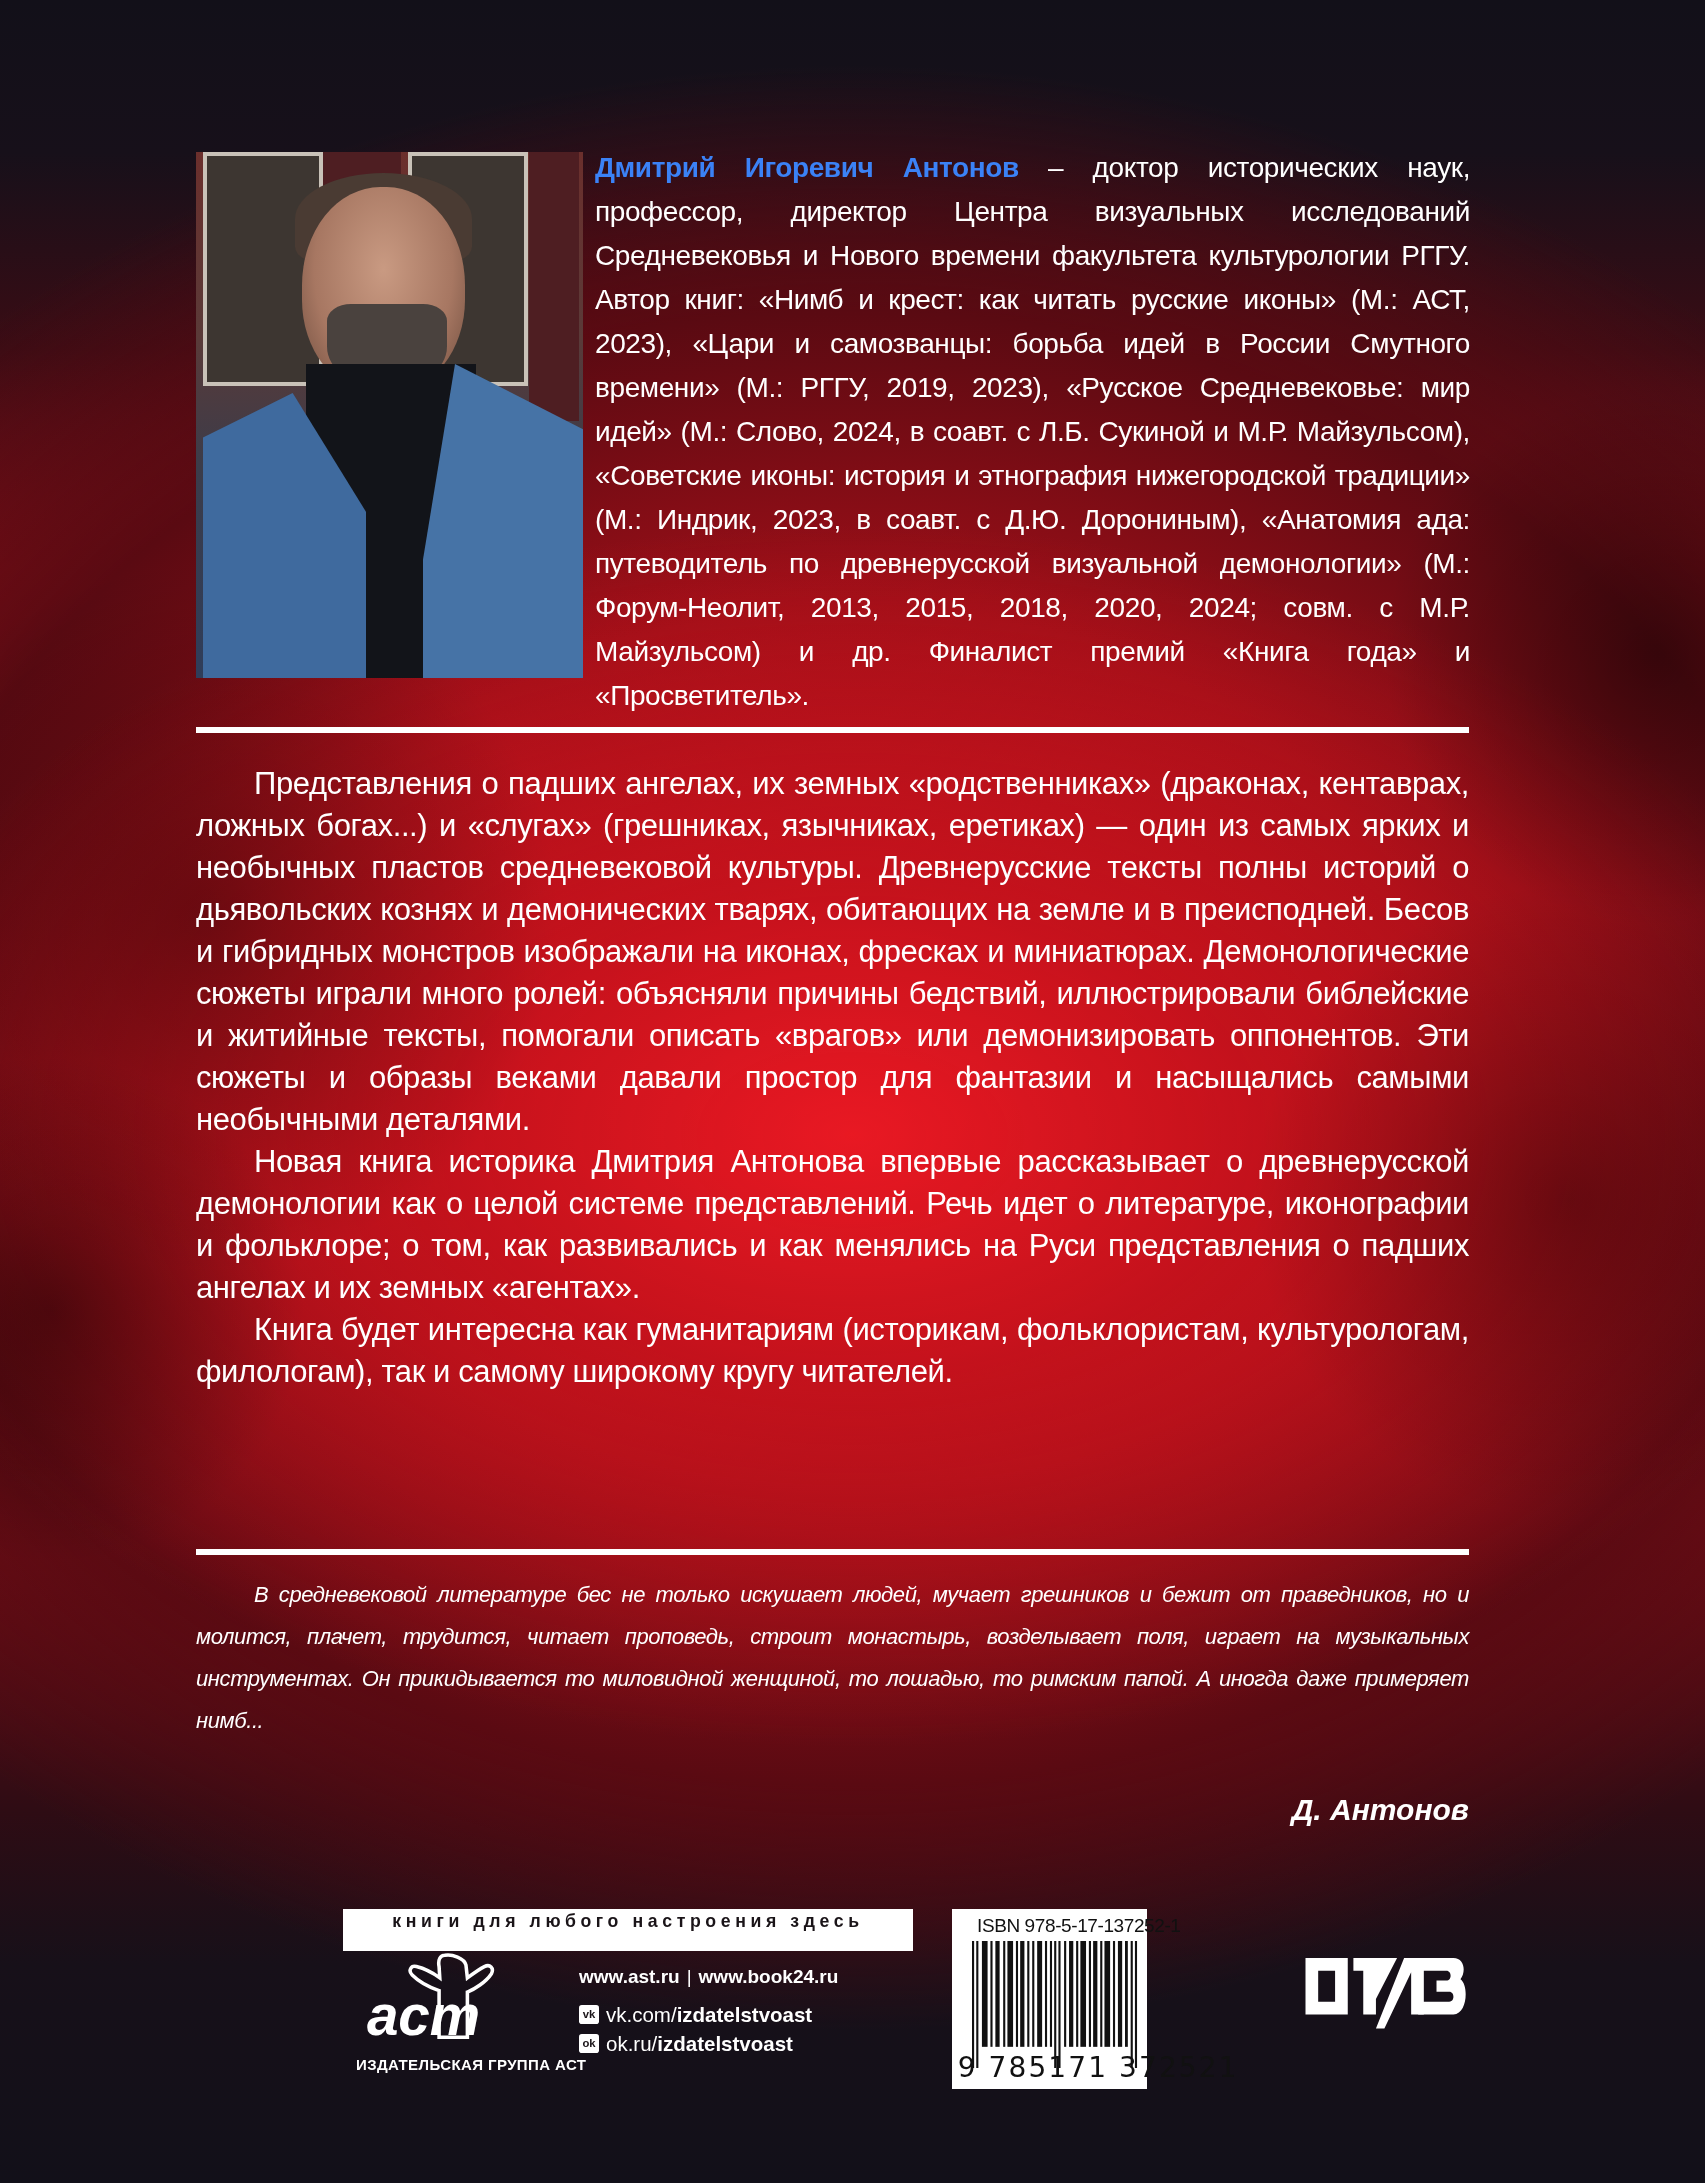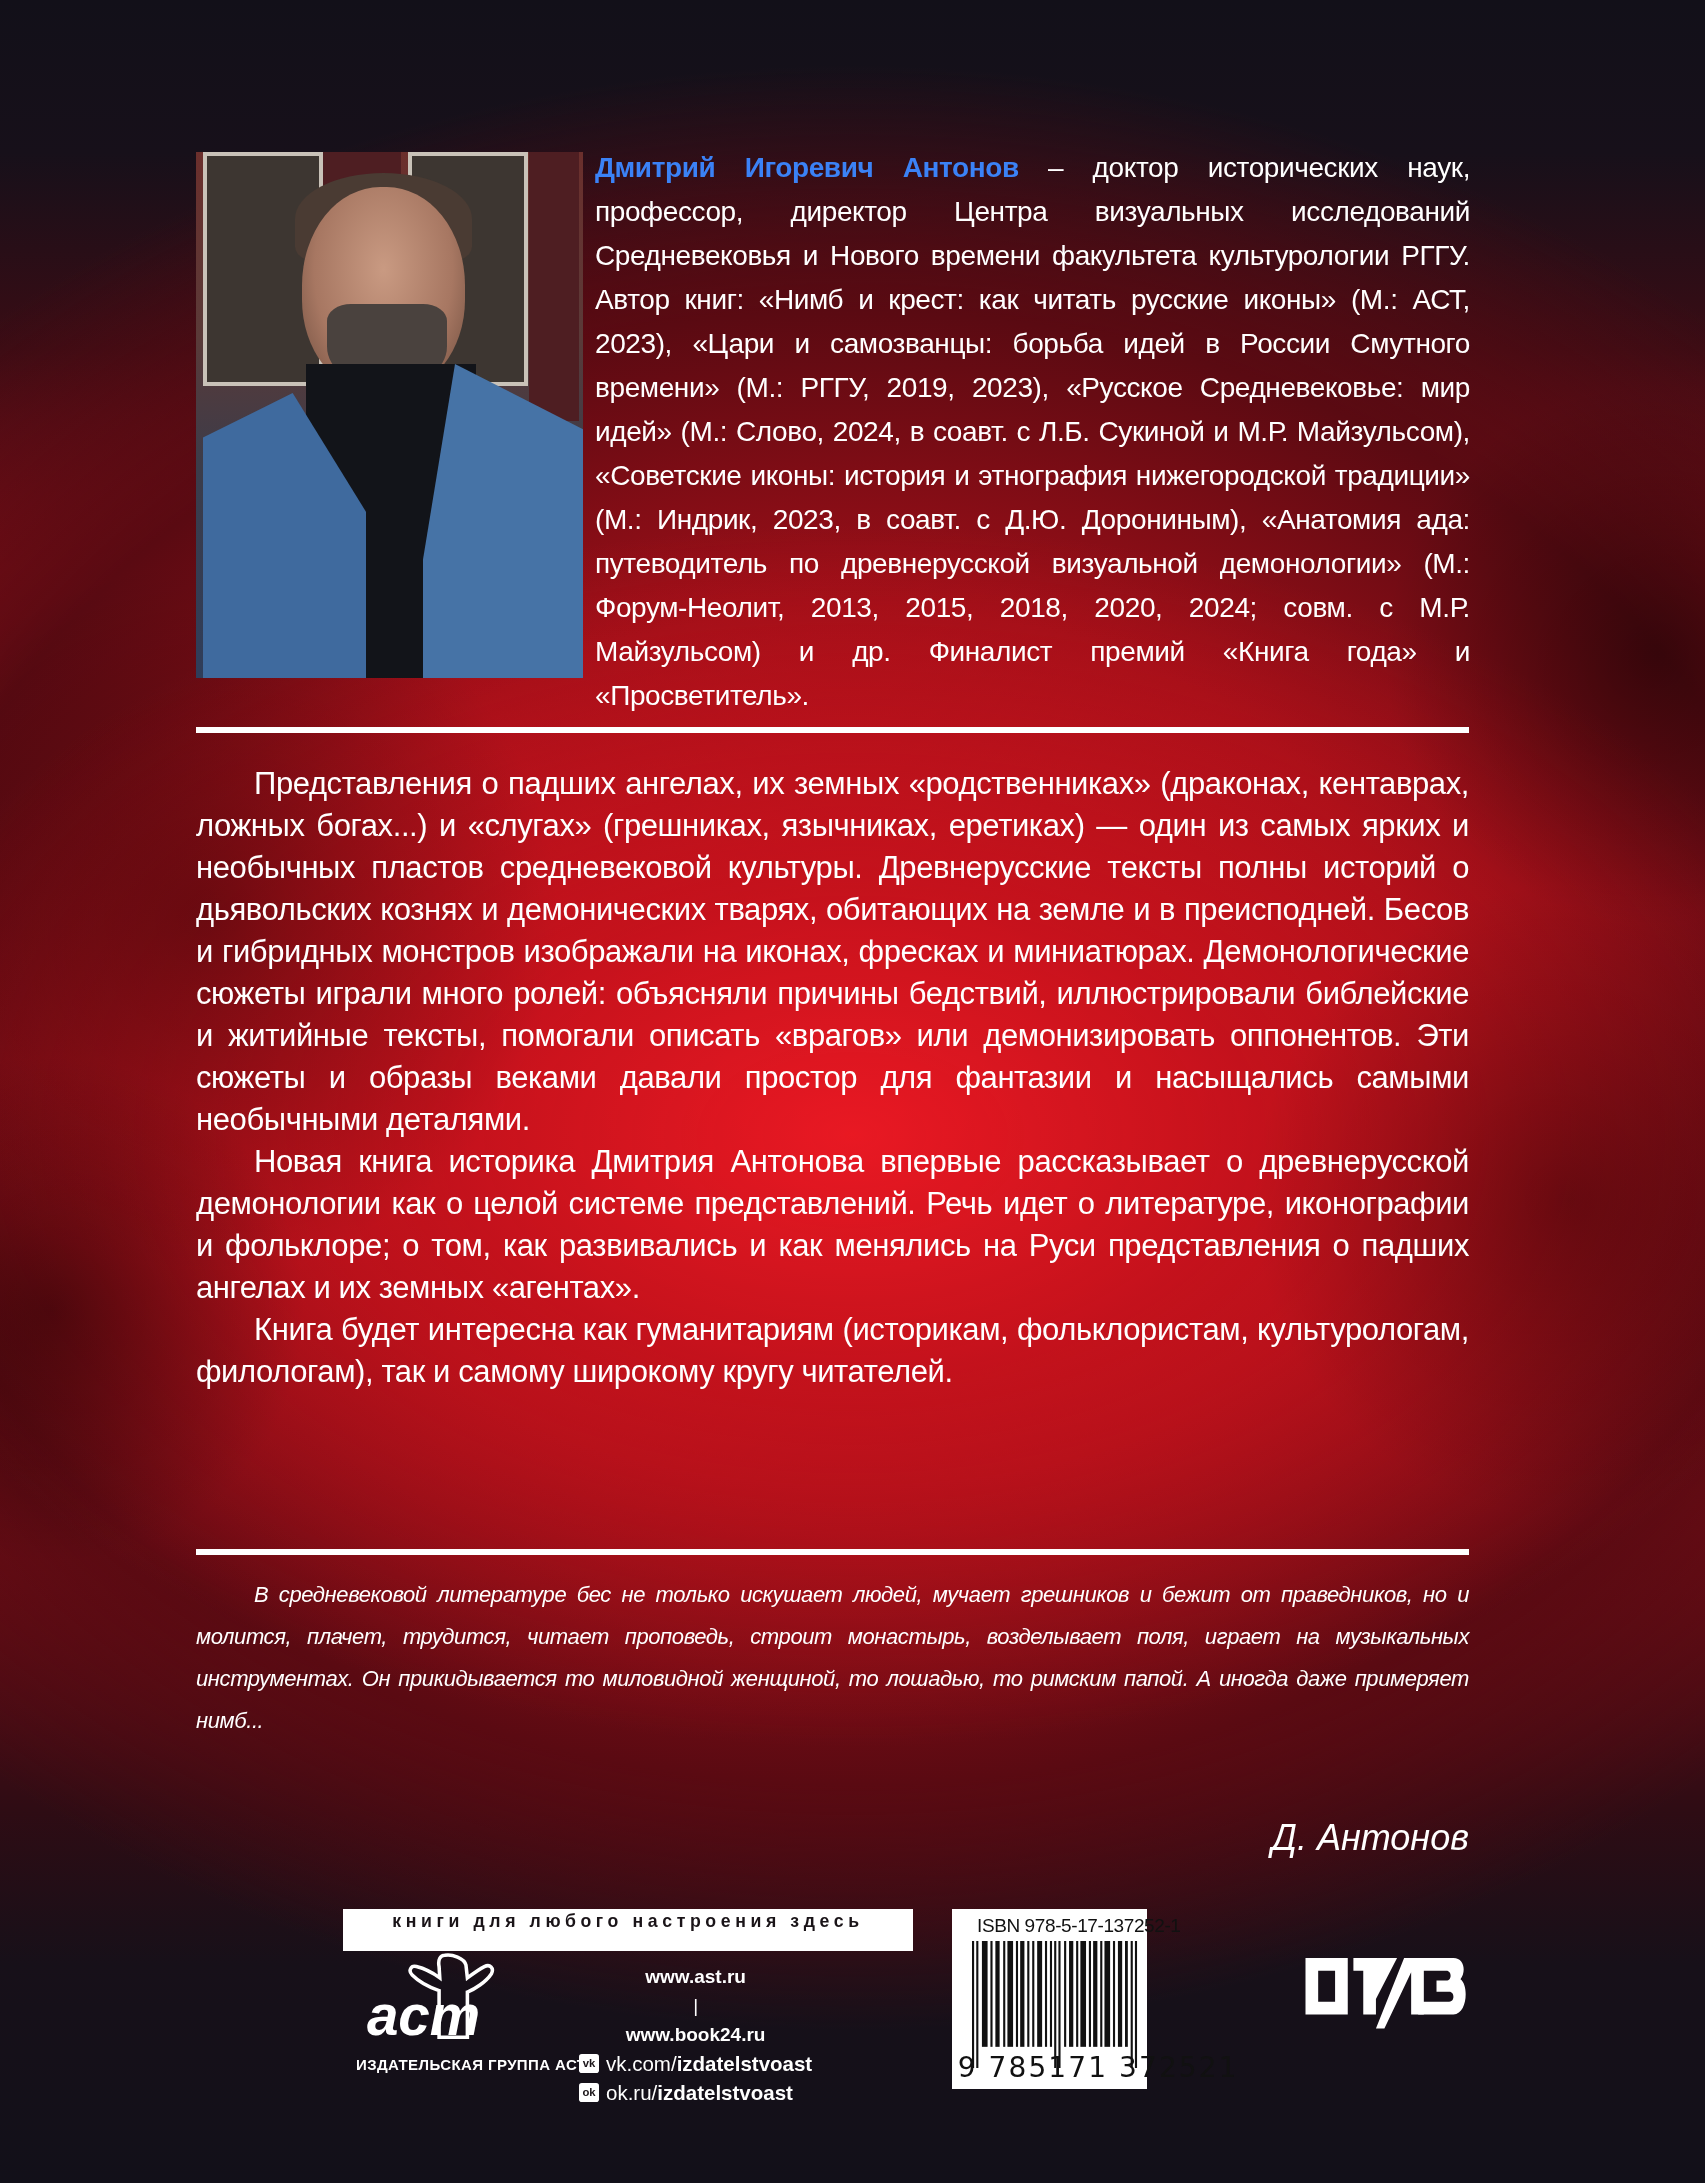--- a/index.html
+++ b/index.html
@@ -51,33 +51,33 @@
     left: 196px; top: 763px; width: 1273px;
     font-size: 31px; line-height: 42px; text-align: justify; letter-spacing: -0.4px;
   }
   .main-text p { margin: 0; text-indent: 58px; }
 
   .quote {
     left: 196px; top: 1574px; width: 1273px;
     font-size: 22px; line-height: 42px; font-style: italic; text-align: justify; letter-spacing: -0.4px;
   }
   .quote p { margin: 0; text-indent: 58px; }
-  .quote-author { right: 237px; top: 1793px; font-size: 36px; font-style: italic; font-weight: normal; margin-top: 24px; }
+  .quote-author { right: 237px; top: 1793px; font-size: 30px; font-style: italic; font-weight: bold; }
 
   .tagline {
     left: 343px; top: 1909px; width: 570px; height: 42px; background: #ffffff; color: #1a1418;
     font-size: 17.7px; font-weight: bold; letter-spacing: 4.6px; line-height: 25.5px; text-align: center; white-space: nowrap;
   }
 
   .ast-logo { left: 361px; top: 1951px; width: 142px; height: 92px; }
   .ast-label { left: 356px; top: 2056px; font-size: 15px; font-weight: bold; letter-spacing: 0.4px; white-space: nowrap; }
 
   .links { left: 579px; top: 1962px; font-size: 20.5px; line-height: 29px; white-space: nowrap; }
   .links .row { display: flex; align-items: center; }
-  .links .site { font-weight: bold; font-size: 19px; margin-bottom: 0; flex-direction: column; }
+  .links .site { font-weight: bold; font-size: 19px; margin-bottom: 9px; }
   .links .sep { font-weight: normal; margin: 0 7px; }
   .links .ico { width: 20px; height: 18.4px; background: #fff; border-radius: 2.8px; color: #1a1418; font-size: 11.3px; font-weight: bold; line-height: 18.4px; text-align: center; margin-right: 7px; }
   .links .strong { font-weight: bold; }
 
   .barcode-box { left: 952px; top: 1909px; width: 195px; height: 180px; background: #ffffff; color: #111; }
   .barcode-box .isbn { position: absolute; left: 25px; top: 5.7px; font-size: 19px; letter-spacing: -0.4px; white-space: nowrap; }
   .barcode-box .bars { position: absolute; left: 20px; top: 32px; width: 170px; height: 127px; }
   .barcode-box .digits { position: absolute; left: 5.7px; top: 142px; font-size: 28px; letter-spacing: 2.1px; white-space: nowrap; font-family: "DejaVu Sans", sans-serif; }
 
   .ogiz { left: 1305px; top: 1951px; width: 163px; height: 81px; }

